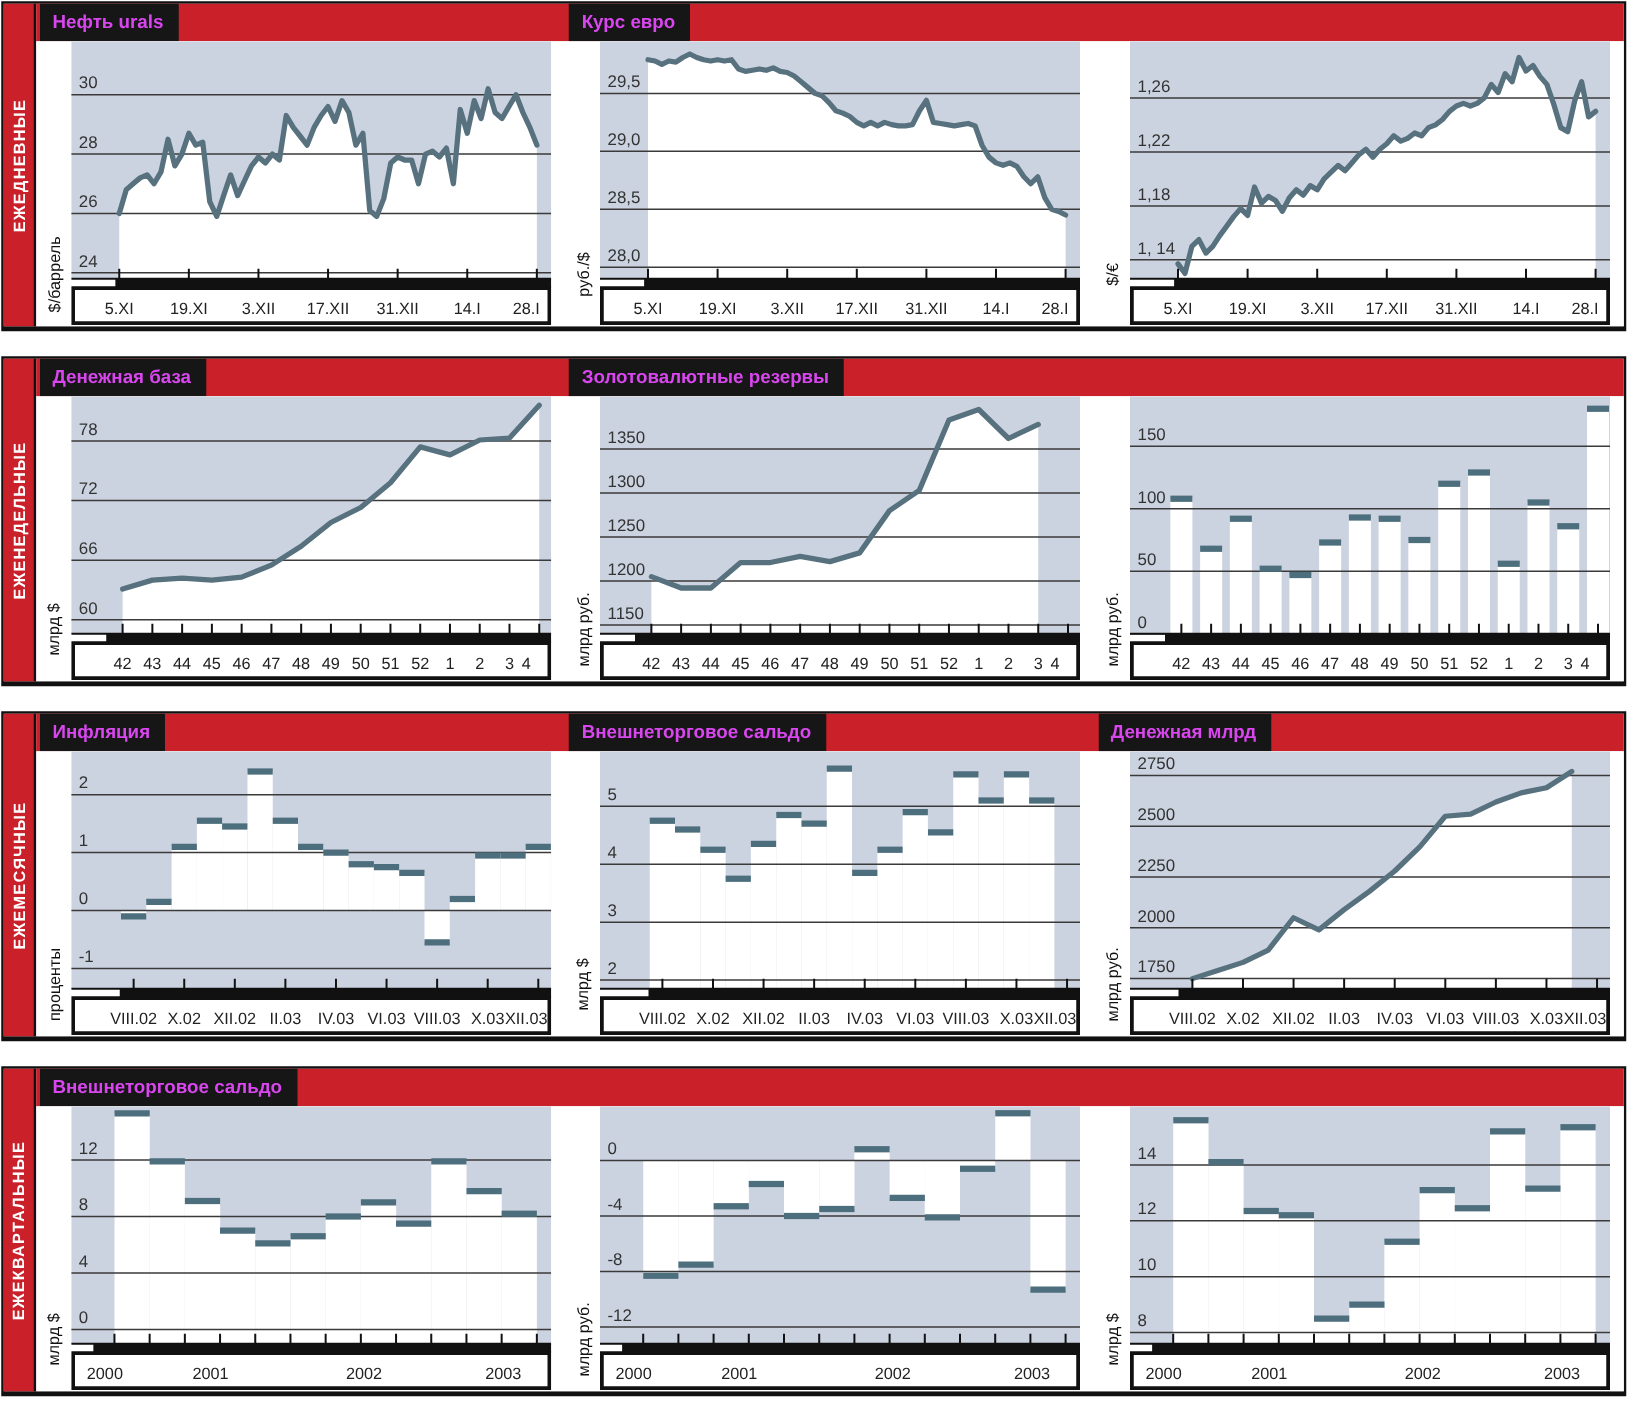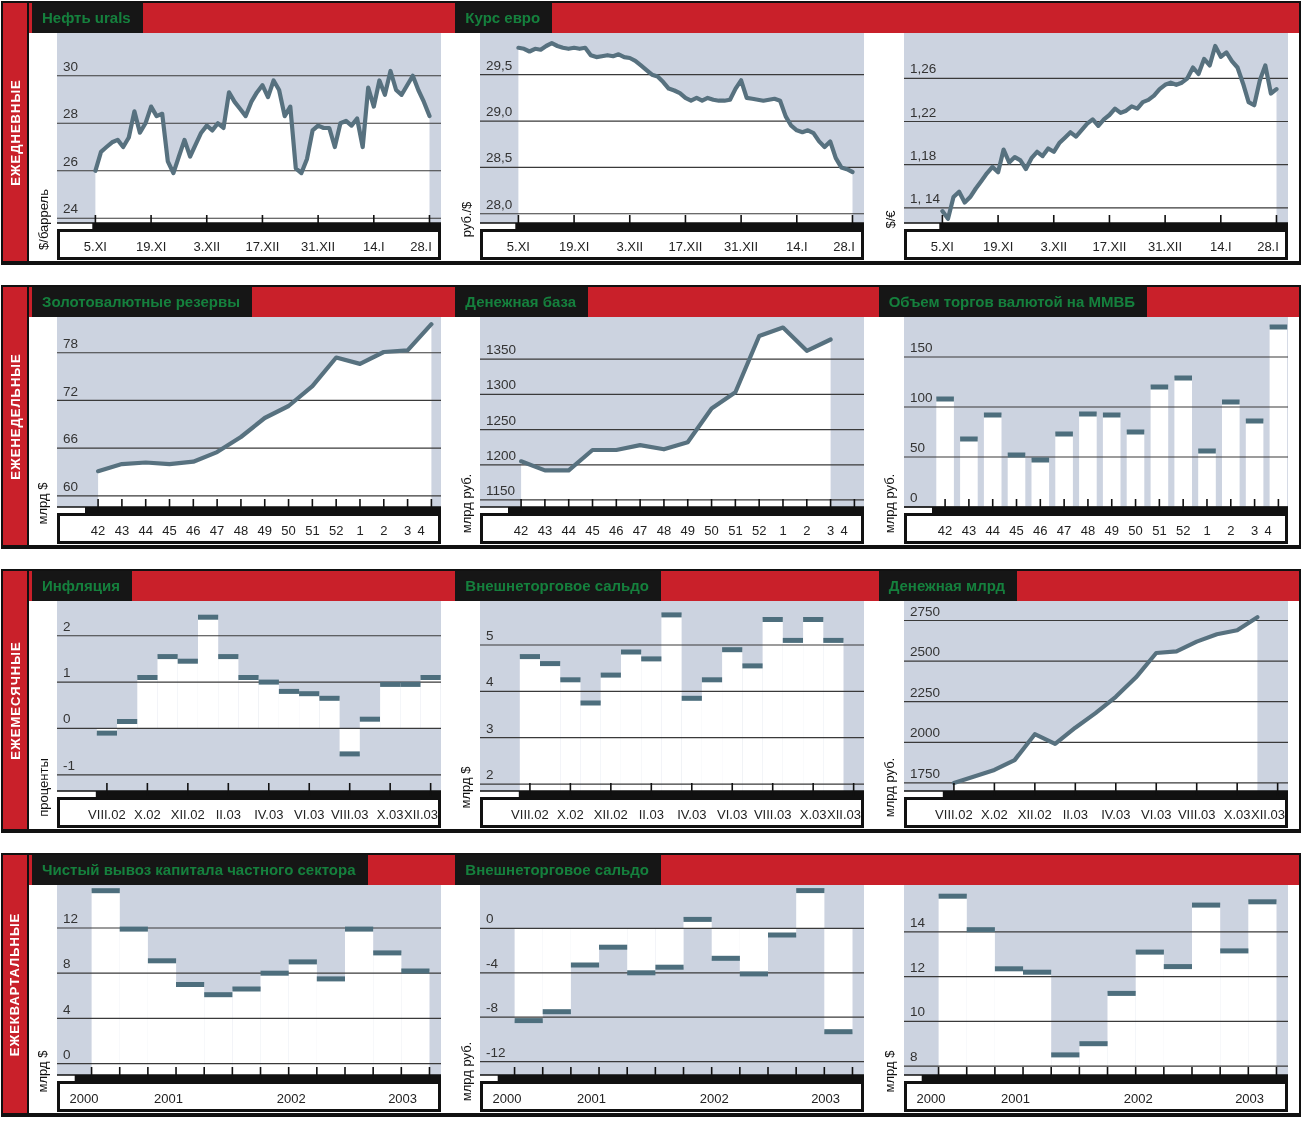--- a/index.html
+++ b/index.html
@@ -5,21 +5,21 @@
   * { margin:0; padding:0; box-sizing:border-box; }
   html,body { background:#ffffff; font-family:"Liberation Sans", sans-serif; }
   #board { width:1302px; padding:1px; }
   .row { display:flex; border:2px solid #111; border-bottom-width:4px; margin-bottom:20px; background:#fff; }
   .row:last-child { margin-bottom:0; }
   .band { width:26px; background:#c9202a; border-right:2px solid #111; display:flex; align-items:center; justify-content:center; }
   .band span { transform:rotate(-90deg); white-space:nowrap; color:#fff; font-weight:bold; font-size:13px; letter-spacing:1px; }
   .content { flex:1; }
   .hdr { display:flex; background:#c9202a; height:30px; }
   .hdr .hcell { width:33.333%; display:flex; align-items:center; }
-  .tab { background:#161616; color:#15803d; font-weight:bold; font-size:15px; padding:6px 12px 7px 10px; margin-left:3px; white-space:nowrap; }
+  .tab { background:#161616; color:#d946ef; font-weight:bold; font-size:15px; padding:6px 12px 7px 10px; margin-left:3px; white-space:nowrap; }
   .bodyrow { display:flex; }
   .panel { width:33.333%; display:flex; background:#fff; }
   .unit { width:28px; display:flex; align-items:flex-end; justify-content:center; padding-bottom:34px; }
   .unit span { transform:rotate(-90deg); transform-origin:center; white-space:nowrap; font-size:13px; color:#111; }
   svg { display:block; }
   text { font-family:"Liberation Sans", sans-serif; }
 </style>
 </head>
 <body>
 
@@ -146,27 +146,24 @@
         </div>
       </div>
     </div>
     <div class="row">
       <div class="band">
         <span>ЕЖЕНЕДЕЛЬНЫЕ</span>
       </div>
       <div class="content">
         <div class="hdr">
           <div class="hcell">
+            <div class="tab">Денежная база</div>
+          </div>
+          <div class="hcell">
             <div class="tab">Золотовалютные резервы</div>
-          </div>
-          <div class="hcell">
-            <div class="tab">Денежная база</div>
-          </div>
-          <div class="hcell">
-            <div class="tab">Объем торгов валютой на ММВБ</div>
           </div>
         </div>
         <div class="bodyrow">
           <div class="panel">
             <div class="unit">
               <span>млрд $</span>
             </div>
             <svg width="384" height="228" viewBox="0 0 384 228">
               <rect x="0" y="0" width="384" height="190" fill="#ccd3e0"></rect>
               <polygon points="41.1,154.2 64.9,147.1 88.7,145.5 112.5,147.1 136.3,144.7 160.1,135.1 183.9,120.0 207.7,101.0 231.6,89.0 255.4,69.2 279.2,40.5 303.0,46.9 326.8,35.0 350.6,33.4 374.4,7.2 374.4,190 41.1,190" fill="#ffffff"></polygon>
@@ -550,23 +547,20 @@
         </div>
       </div>
     </div>
     <div class="row">
       <div class="band">
         <span>ЕЖЕКВАРТАЛЬНЫЕ</span>
       </div>
       <div class="content">
         <div class="hdr">
           <div class="hcell">
-            <div class="tab">Чистый вывоз капитала частного сектора</div>
-          </div>
-          <div class="hcell">
             <div class="tab">Внешнеторговое сальдо</div>
           </div>
         </div>
         <div class="bodyrow">
           <div class="panel">
             <div class="unit">
               <span>млрд $</span>
             </div>
             <svg width="384" height="228" viewBox="0 0 384 228">
               <rect x="0" y="0" width="384" height="190" fill="#ccd3e0"></rect>

